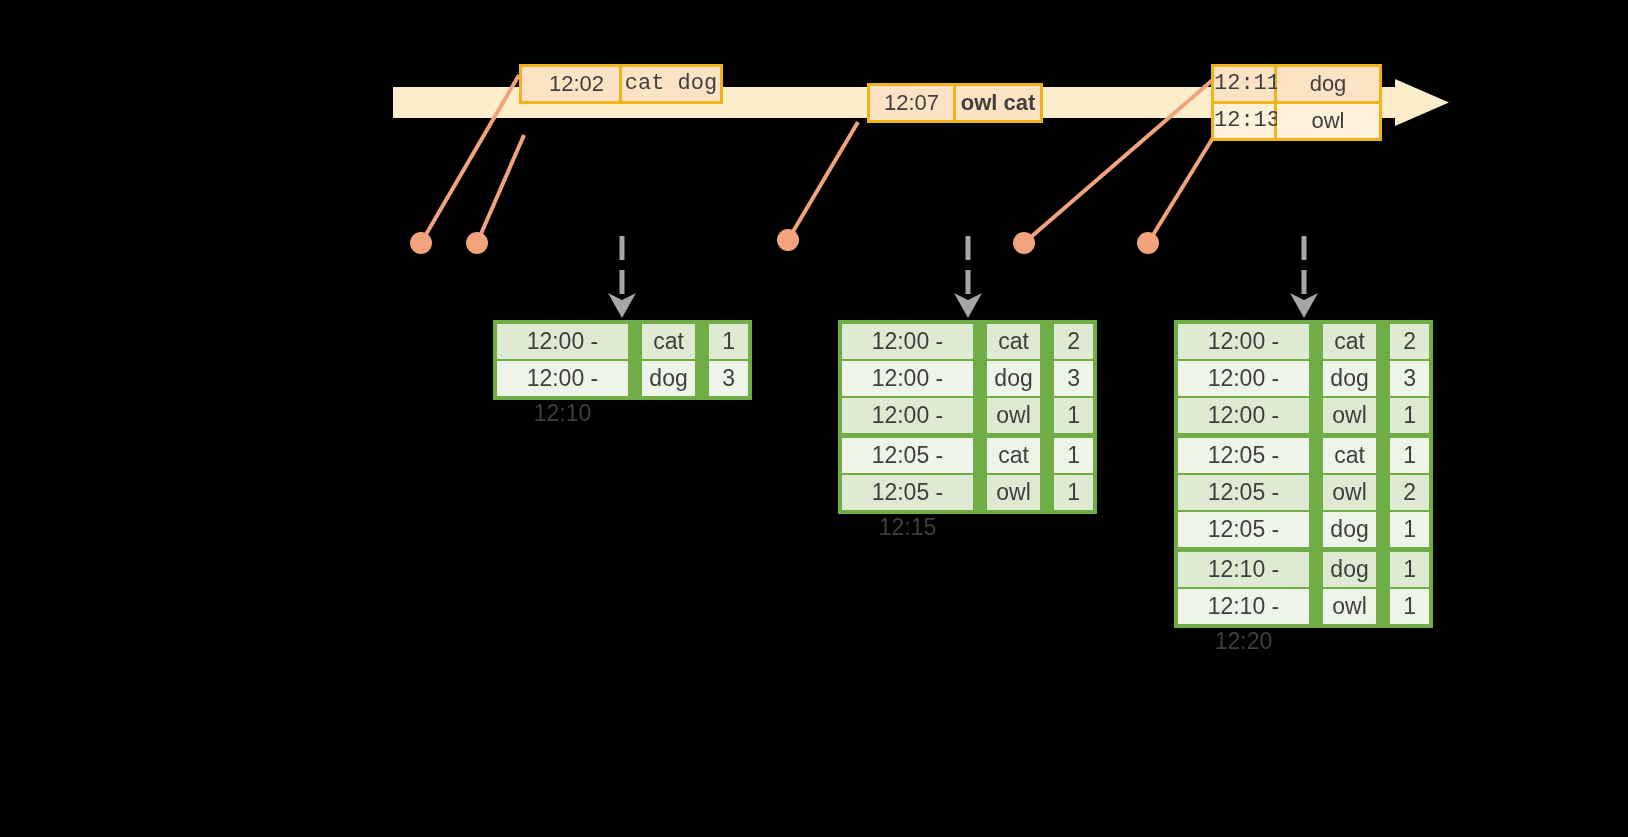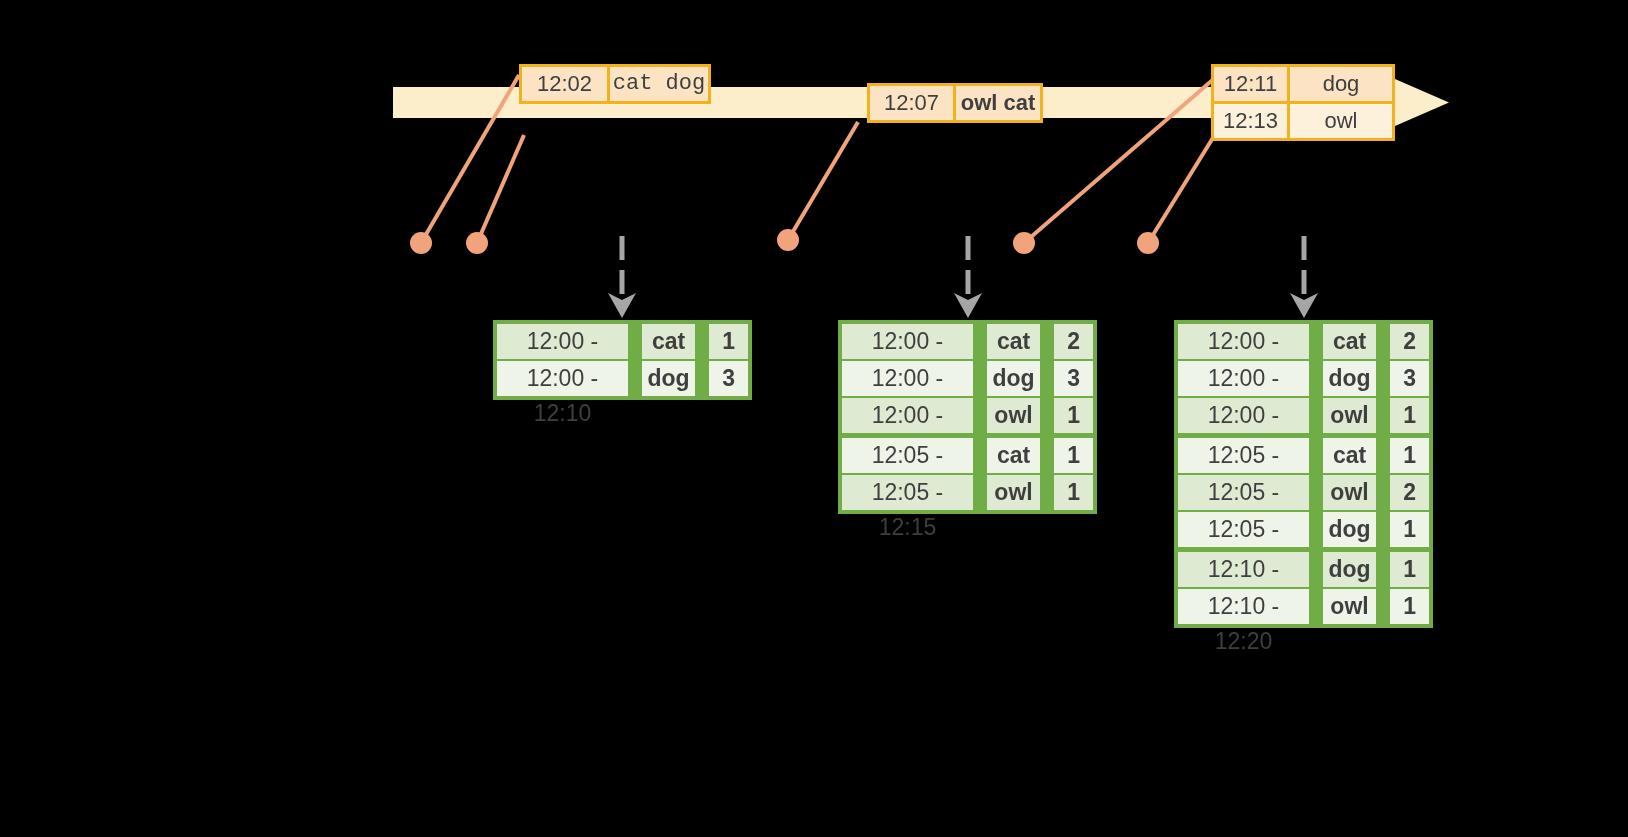--- a/index.html
+++ b/index.html
@@ -14,33 +14,33 @@
     position:absolute;background:#F2B21B;padding:3px;box-sizing:border-box;
   }
   .etable .trow{display:flex;margin-top:3px;}
   .etable .trow:first-child{margin-top:0;}
   .etable .tcell{
     height:34px;line-height:34px;text-align:center;font-size:22px;
   }
   .etable .tcell + .tcell{margin-left:3px;}
   .etable .trow.dark  .tcell{background:#FBE3C3;}
   .etable .trow.light .tcell{background:#FDF1DC;}
-  .et-a .c0{width:85px;}  .et-a .c1{width:98px;font-family:Liberation Mono, monospace;}
+  .et-a .c0{width:85px;padding-left:12px;}  .et-a .c1{width:98px;font-family:Liberation Mono, monospace;}
   .et-b .c0{width:83px;text-align:center;}  .et-b .c1{width:84px;font-weight:bold;}
-  .et-c .c0{width:73px;}  .et-c .c1{width:102px;}
+  .et-c .c0{width:60px;font-family:Liberation Mono, monospace;}  .et-c .c1{width:102px;}
 
   
   .gtable{
     position:absolute;background:#70AD47;padding:4px;box-sizing:border-box;width:259px;
   }
   .gtable .trow{display:flex;}
   .gtable .tcell{
     height:35px;line-height:35px;text-align:center;font-size:23px;
   }
-  .gtable .tcell + .tcell{margin-left:14px;font-weight:bold;}
+  .gtable .tcell + .tcell{margin-left:14px;}
   .gtable .trow.dark  .tcell{background:#DFEAD2;}
   .gtable .trow.light .tcell{background:#EFF4E9;}
   .gtable .c0{width:145px;}
   .gtable .c1{width:59px;}
   .gtable .c2{width:43px;}
 </style>
 </head>
 <body>
 
 <div class="canvas">

